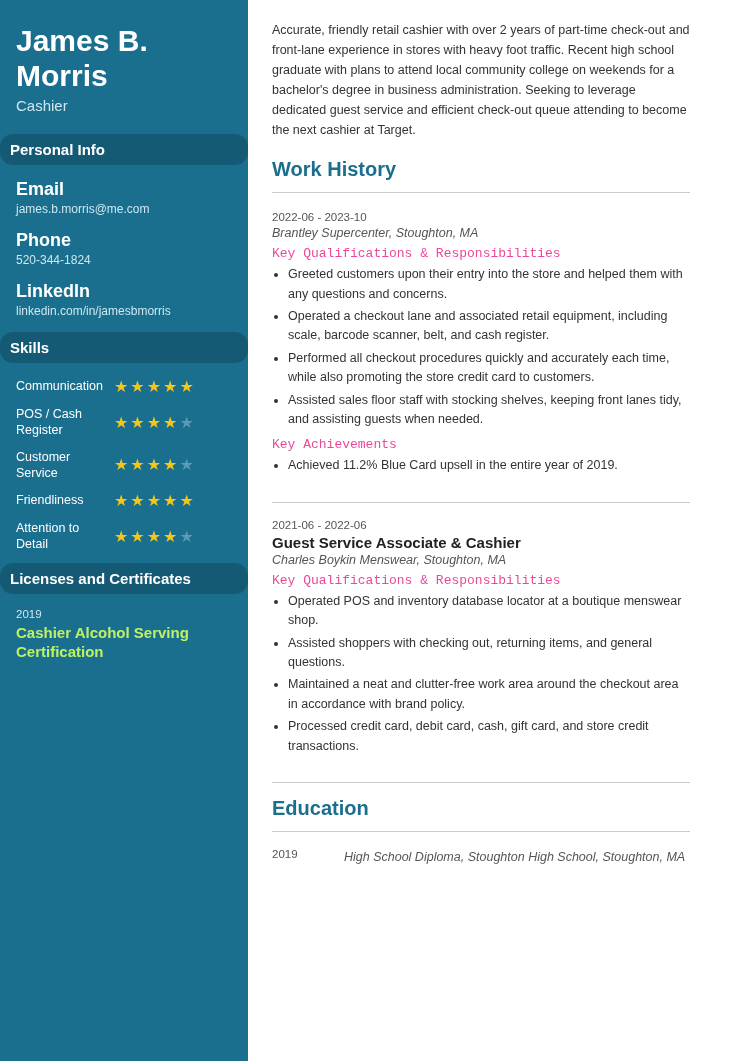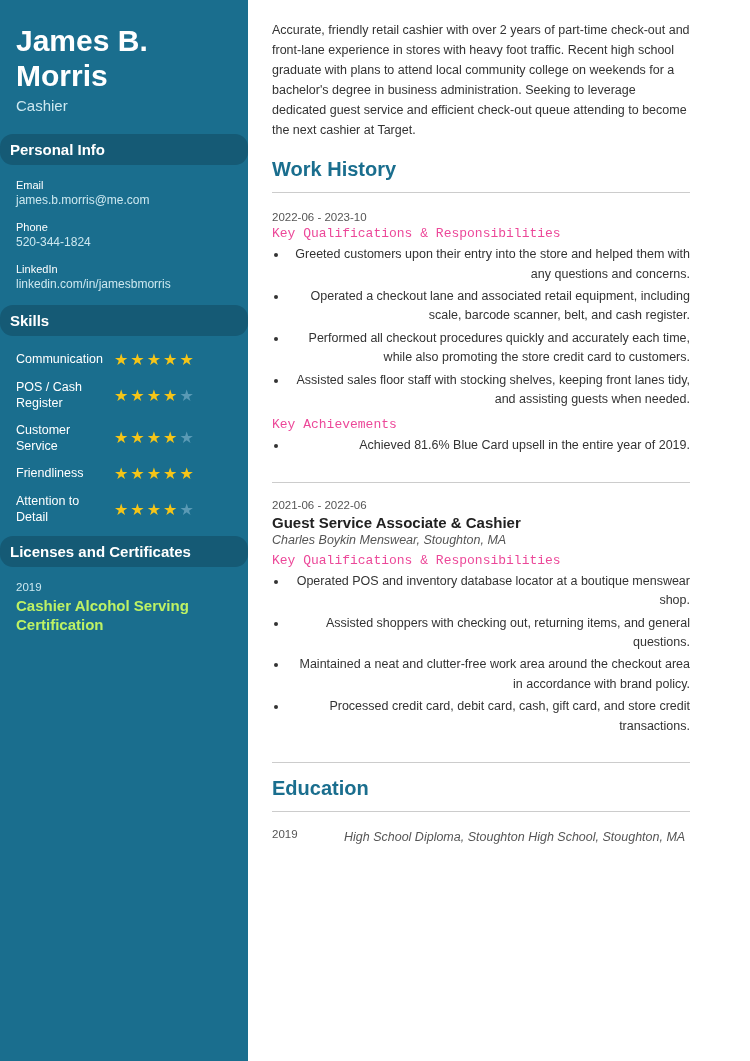--- a/index.html
+++ b/index.html
@@ -43,23 +43,23 @@
       font-size: 15px;
       font-weight: 700;
       padding: 7px 10px;
       margin: 0 -16px 14px -16px;
       border-radius: 13px;
     }
     .info-block {
       margin-bottom: 14px;
     }
     .info-label {
-      font-weight: 400;
-      color: #fff;
-      font-size: 11px;
+      font-weight: 700;
+      color: #fff;
+      font-size: 18px;
       margin-bottom: 2px;
     }
     .info-value {
       color: #cde8f0;
       font-size: 12px;
       word-break: break-all;
     }
     .skills-section {
       margin-top: 4px;
     }
@@ -149,21 +149,20 @@
     .job-subtitle {
       font-size: 13px;
       color: #ec4899;
       font-weight: 400;
       margin-bottom: 4px;
       font-family: Liberation Mono, monospace;
     }
     .job-list {
       padding-left: 16px;
       margin-bottom: 8px;
-      text-align: right;
     }
     .job-list li {
       font-size: 12.5px;
       color: #333;
       line-height: 1.55;
       margin-bottom: 3px;
     }
     .edu-entry {
       display: flex;
       margin-bottom: 10px;
@@ -271,30 +270,31 @@
 
   <div class="main-content">
     <p class="summary-text">Accurate, friendly retail cashier with over 2 years of part-time check-out and front-lane experience in stores with heavy foot traffic. Recent high school graduate with plans to attend local community college on weekends for a bachelor's degree in business administration. Seeking to leverage dedicated guest service and efficient check-out queue attending to become the next cashier at Target.</p>
 
     <div class="content-section-header">Work History</div>
 
     <div id="jobs-container">
         <div class="job-entry">
           <div class="job-dates">2022-06 - 2023-10</div>
           <div class="job-details">
+            <div class="job-company">Brantley Supercenter, Stoughton, MA</div>
             <div class="job-subtitle">Key Qualifications &amp; Responsibilities</div>
             <ul class="job-list">
               <li>Greeted customers upon their entry into the store and helped them with any questions and concerns.</li>
               <li>Operated a checkout lane and associated retail equipment, including scale, barcode scanner, belt, and cash register.</li>
               <li>Performed all checkout procedures quickly and accurately each time, while also promoting the store credit card to customers.</li>
               <li>Assisted sales floor staff with stocking shelves, keeping front lanes tidy, and assisting guests when needed.</li>
             </ul>
             <div class="job-subtitle">Key Achievements</div>
             <ul class="job-list">
-              <li>Achieved 81.6% Blue Card upsell in the entire year of 2019.</li>
+              <li>Achieved 11.2% Blue Card upsell in the entire year of 2019.</li>
             </ul>
           </div>
         </div>
         <hr class="section-divider">
         <div class="job-entry">
           <div class="job-dates">2021-06 - 2022-06</div>
           <div class="job-details">
             <div class="job-title">Guest Service Associate &amp; Cashier</div>
             <div class="job-company">Charles Boykin Menswear, Stoughton, MA</div>
             <div class="job-subtitle">Key Qualifications &amp; Responsibilities</div>

